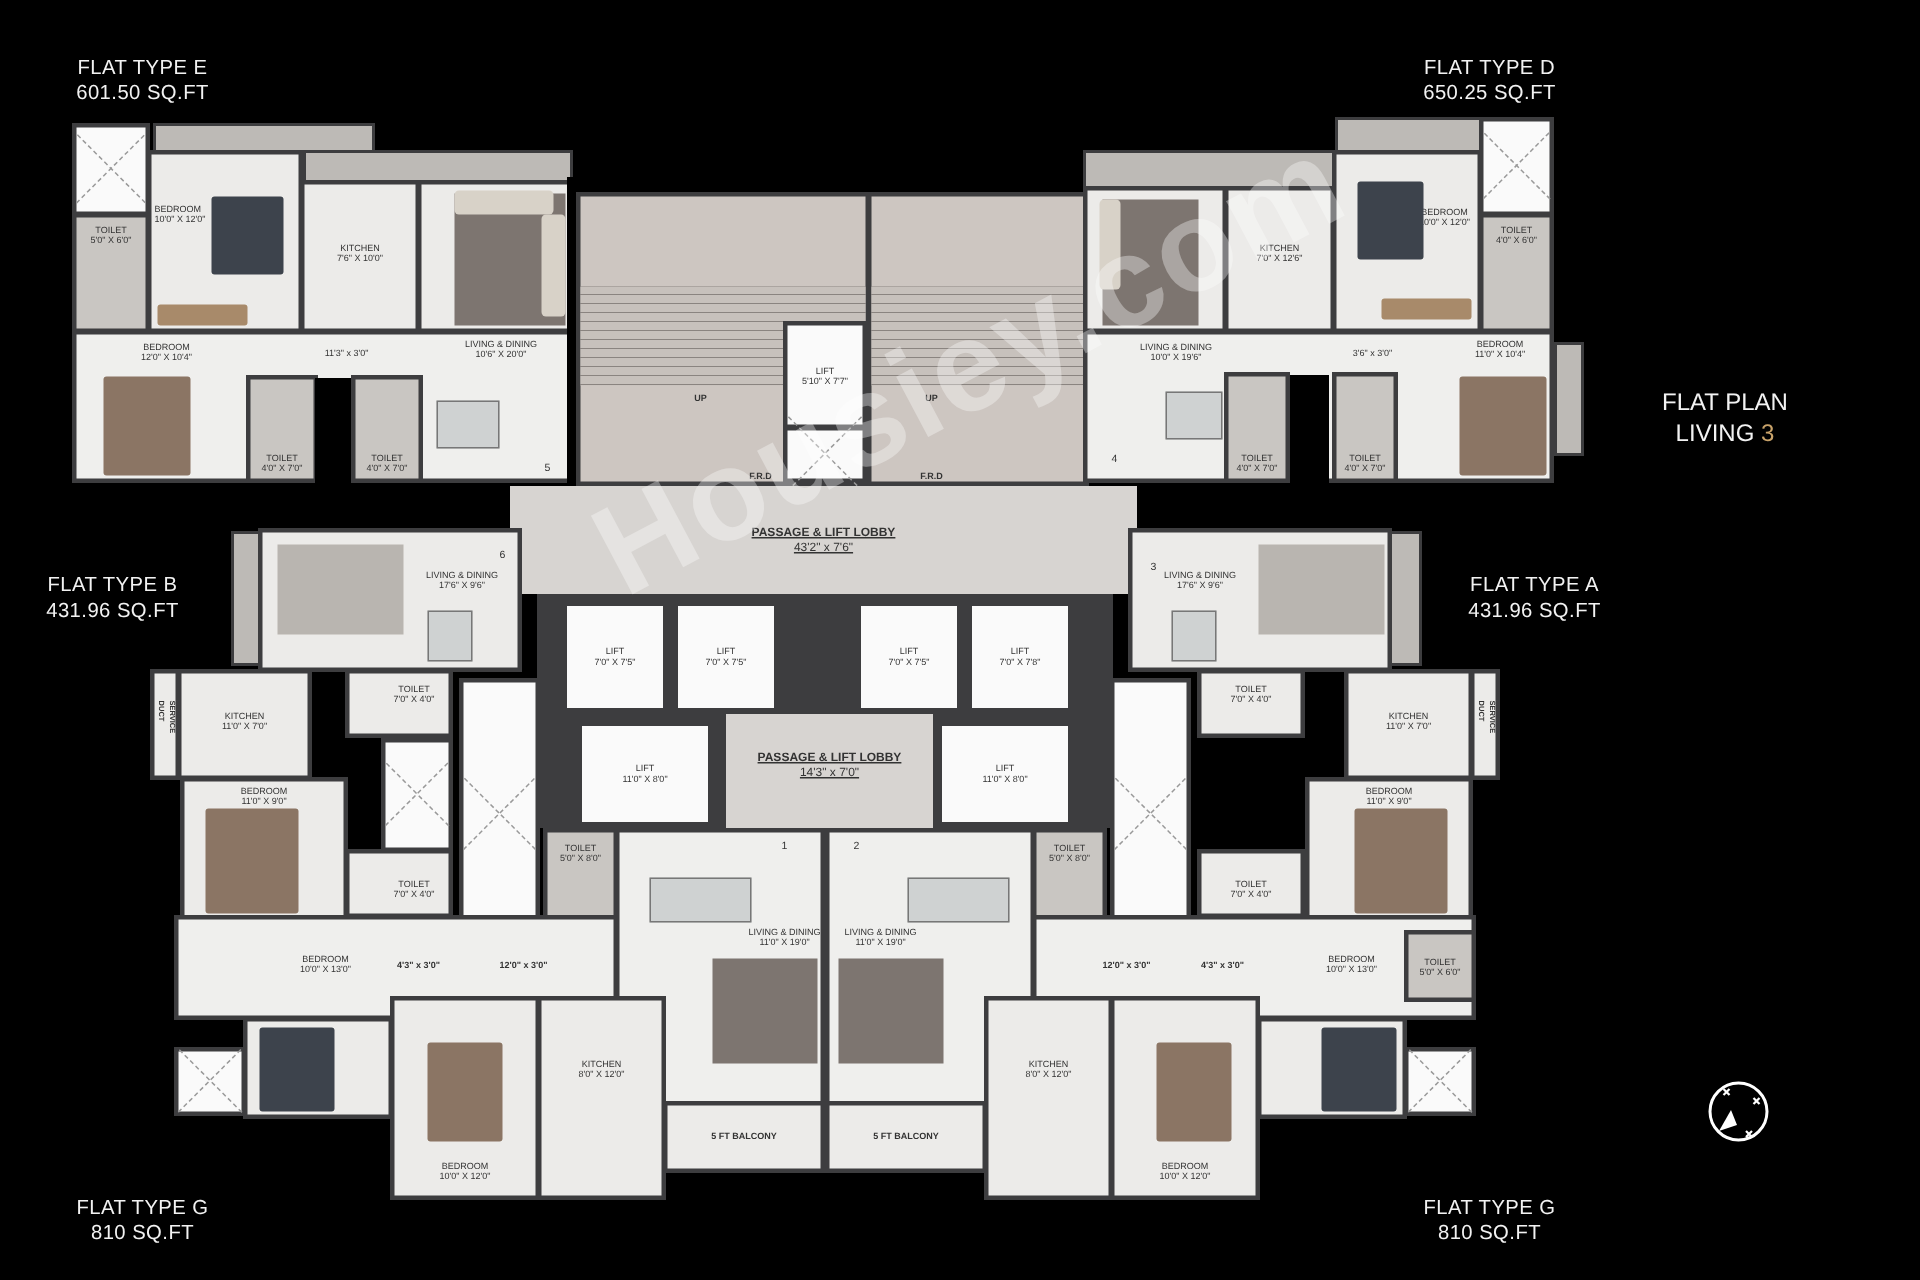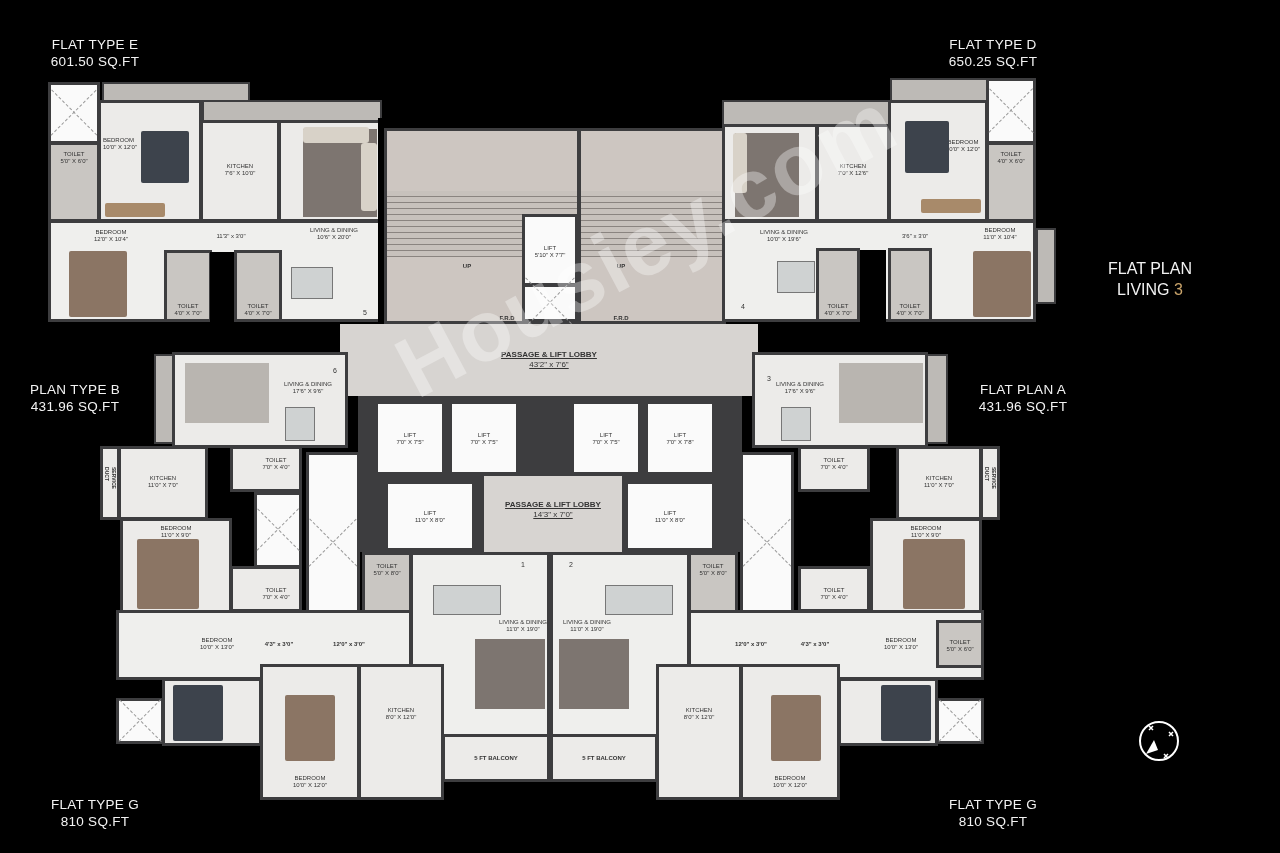--- a/index.html
+++ b/index.html
@@ -42,25 +42,25 @@
 
 <div class="lbl" style="left:40px;top:36px;width:110px;">
   <div>FLAT TYPE E</div>
     <div>601.50 SQ.FT</div>
 </div>
 <div class="lbl" style="left:938px;top:36px;width:110px;">
   <div>FLAT TYPE D</div>
     <div>650.25 SQ.FT</div>
 </div>
 <div class="lbl" style="left:20px;top:381px;width:110px;">
-  <div>PLAN TYPE B</div>
+  <div>FLAT TYPE B</div>
     <div>431.96 SQ.FT</div>
 </div>
 <div class="lbl" style="left:968px;top:381px;width:110px;">
-  <div>FLAT PLAN A</div>
+  <div>FLAT TYPE A</div>
     <div>431.96 SQ.FT</div>
 </div>
 <div class="lbl" style="left:40px;top:796px;width:110px;">
   <div>FLAT TYPE G</div>
     <div>810 SQ.FT</div>
 </div>
 <div class="lbl" style="left:938px;top:796px;width:110px;">
   <div>FLAT TYPE G</div>
     <div>810 SQ.FT</div>
 </div>

